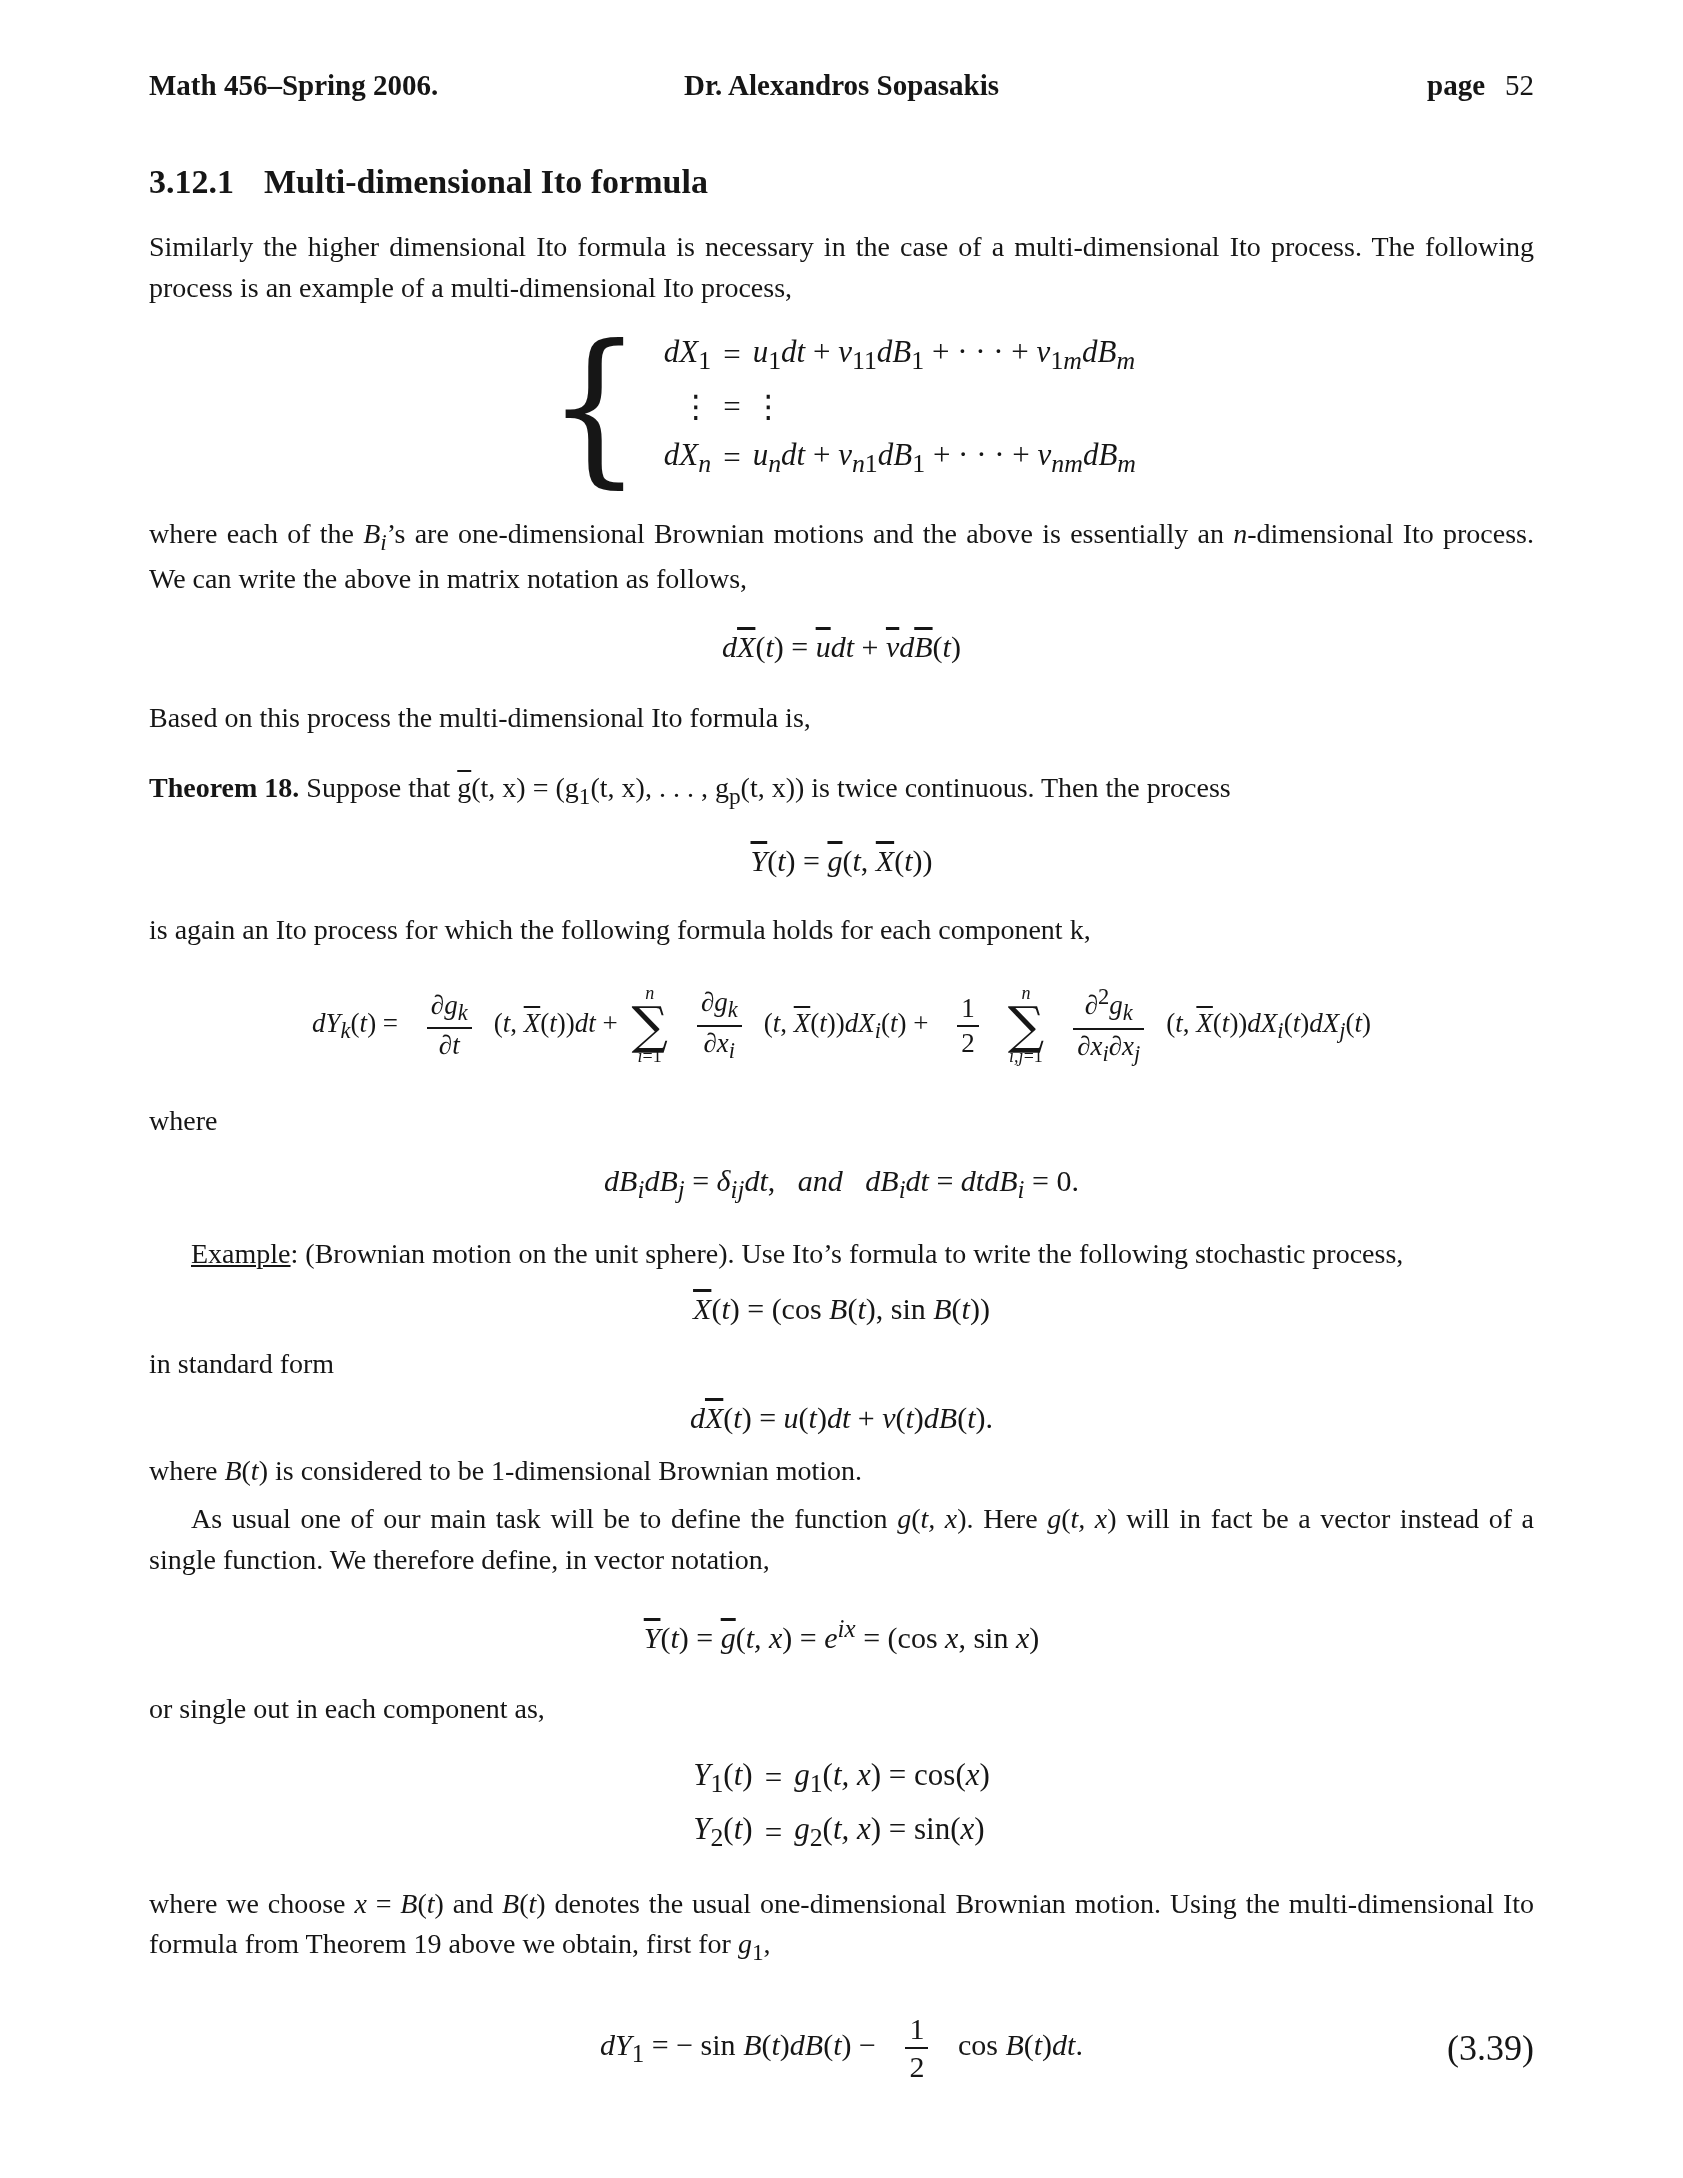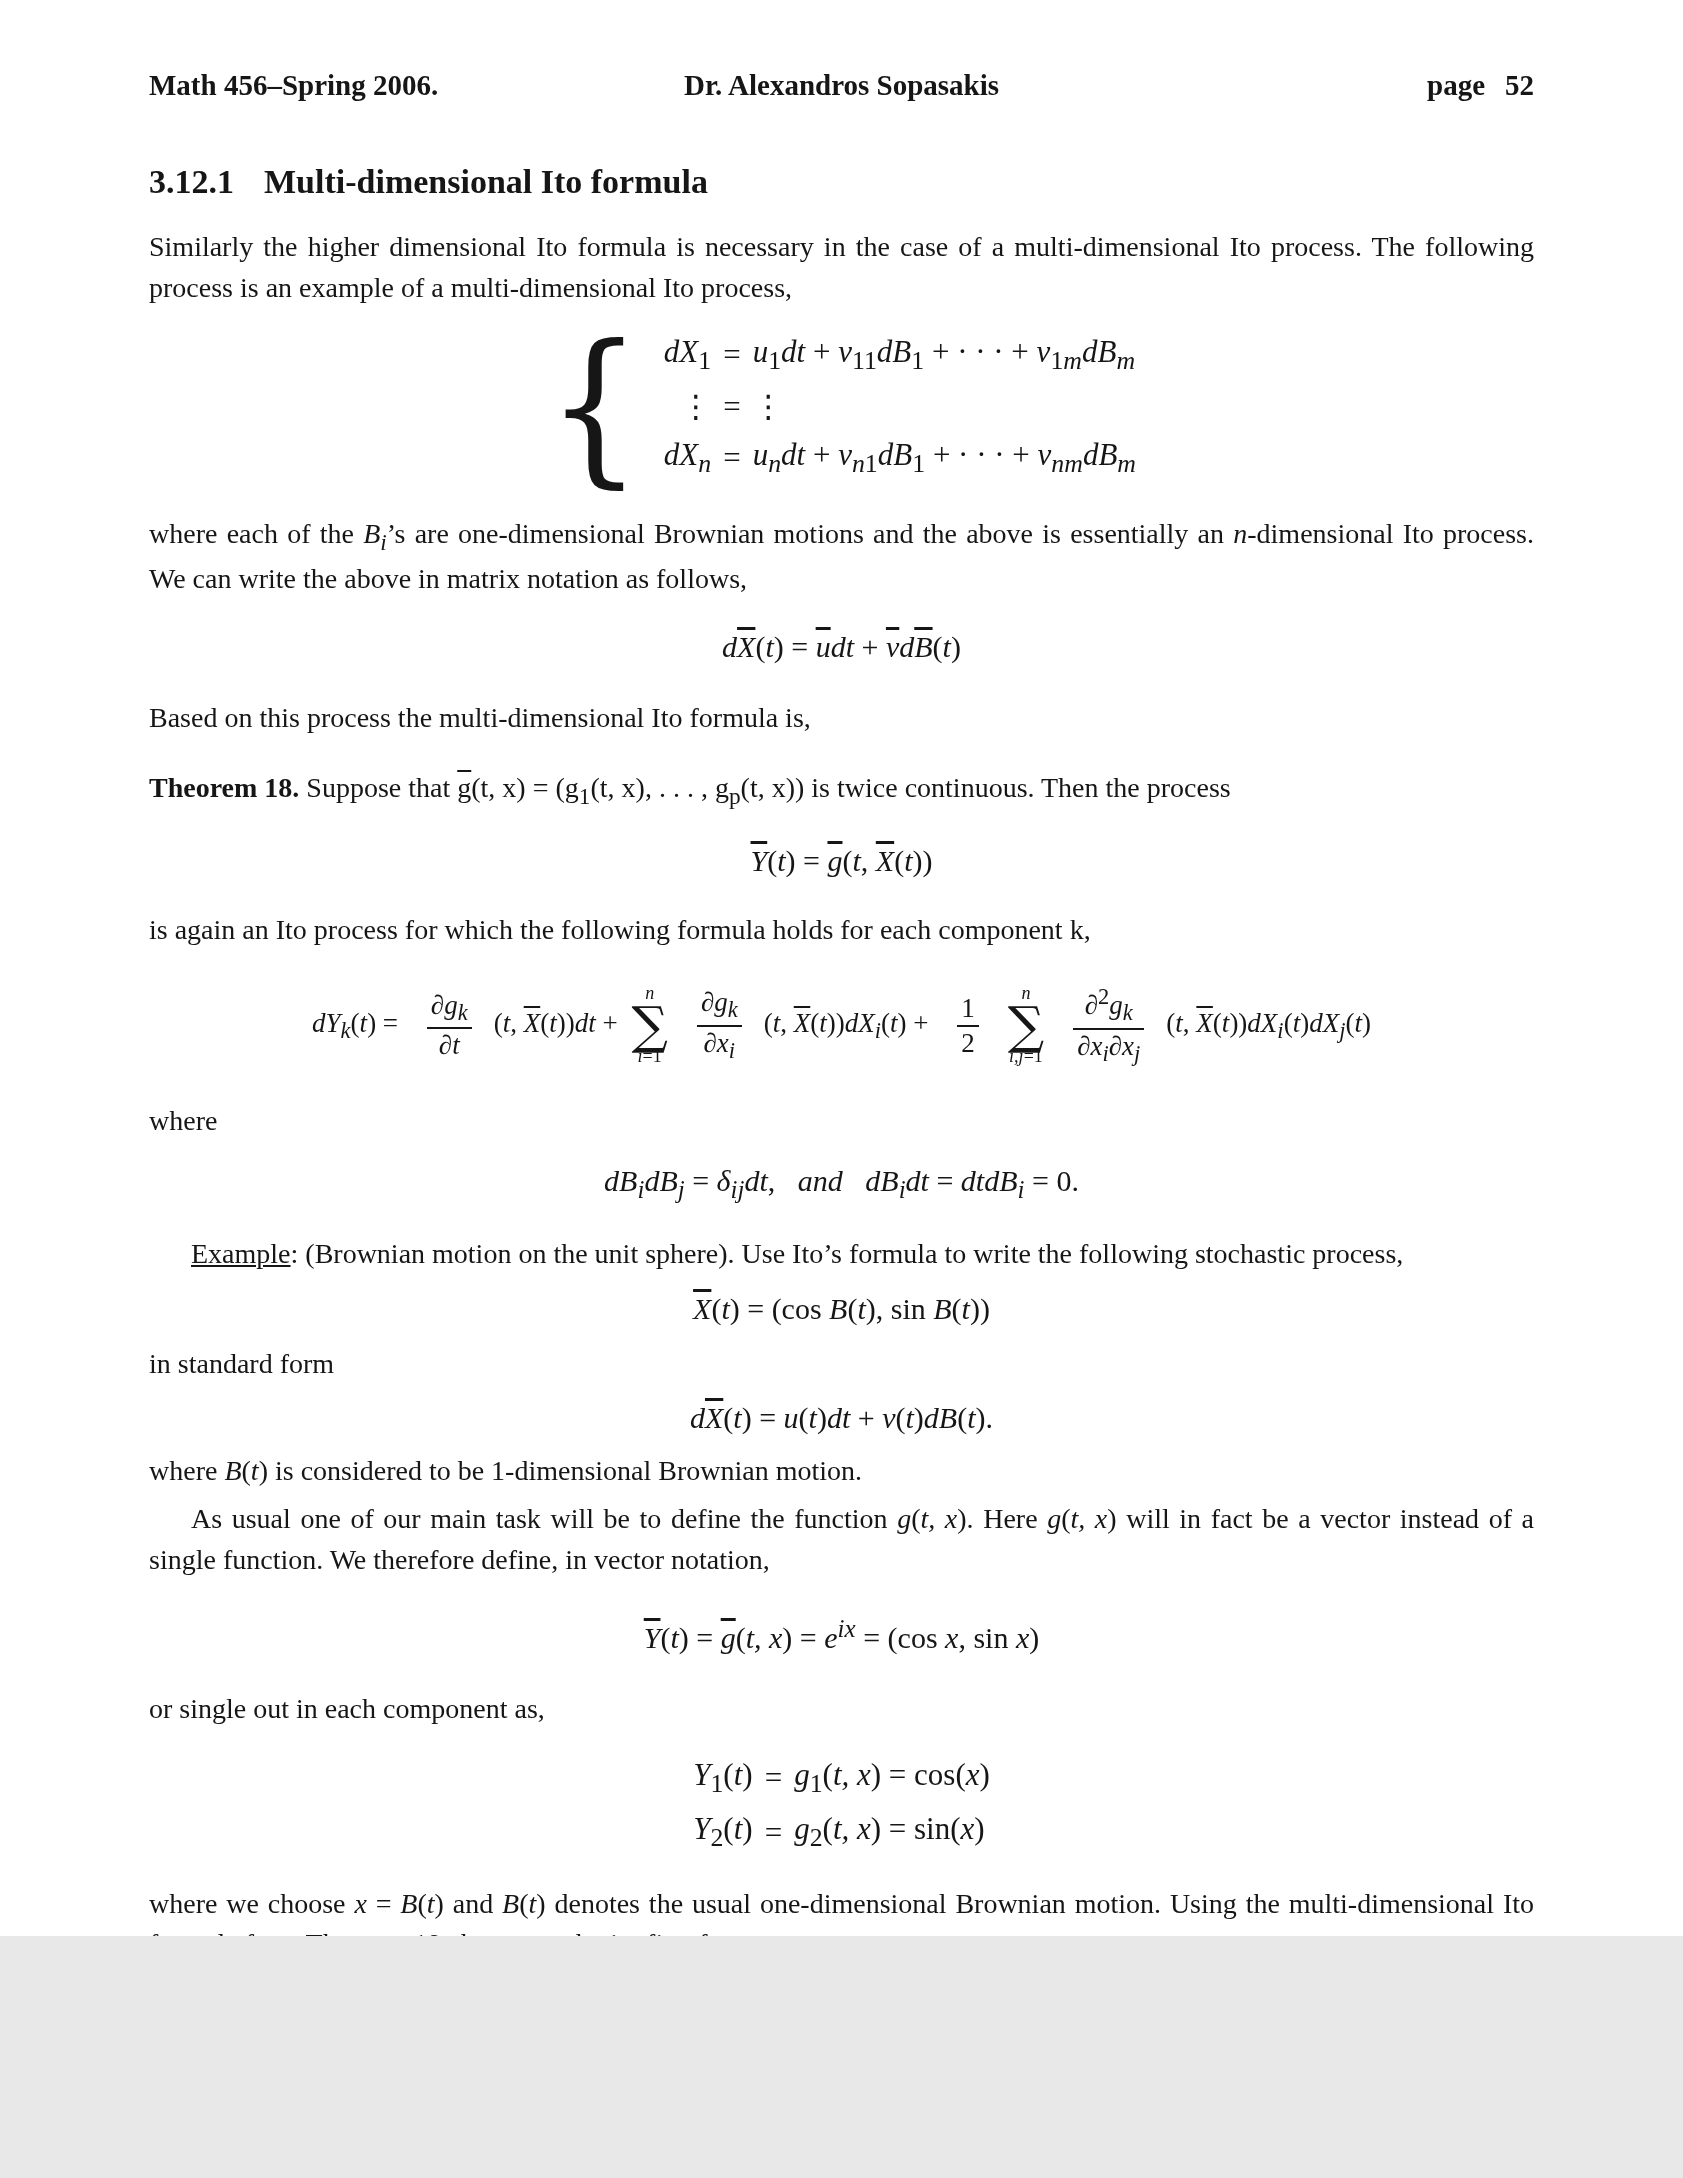--- a/index.html
+++ b/index.html
@@ -1,28 +1,28 @@
 <!DOCTYPE html>
 <html><head>
 <meta charset="utf-8">
 <style>
   html,body { margin:0; padding:0; background:#e8e8e8; }
   .page {
-    width:1683px; height:1936px; margin:0 auto; background:#ffffff;
+    width:1683px; height:2178px; margin:0 auto; background:#ffffff;
     color:#161616; font-family:"Liberation Serif","DejaVu Serif",serif;
     position:relative; overflow:hidden; box-sizing:border-box;
   }
   .content { padding:69px 149px 0 149px; }
 
   .hdr {
     display:grid; grid-template-columns:1fr auto 1fr; align-items:baseline;
     font-weight:bold; font-size:29px;
   }
   .hdr .right { text-align:right; }
-  .hdr .pgnum { margin-left:20px; font-weight:bold; }
+  .hdr .pgnum { margin-left:20px; font-weight:normal; }
 
   .sec { margin:61px 0 0 0; font-weight:bold; font-size:34px; }
   .sec .num { margin-right:30px; }
 
   p.body {
     font-size:28px; line-height:1.45; text-align:justify;
     margin:26px 0 0 0;
   }
   p.noindent { text-indent:0; }
   p.indent { text-indent:42px; }

